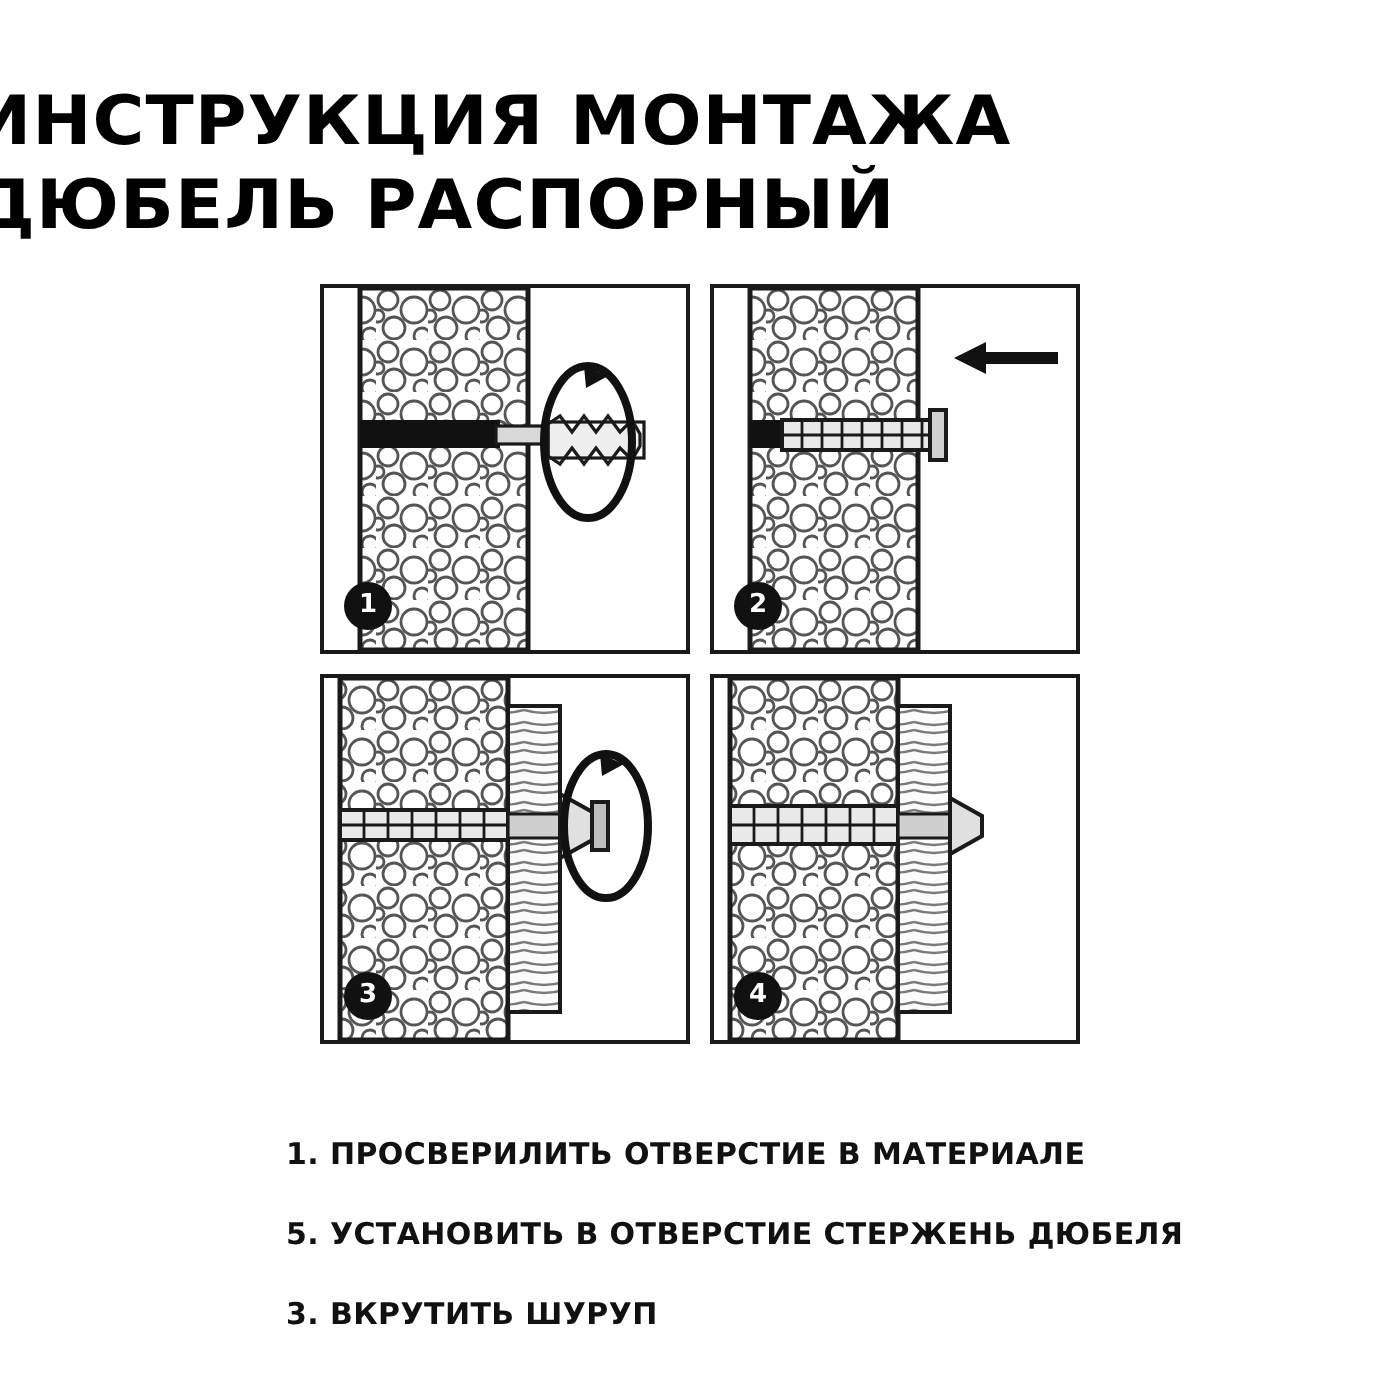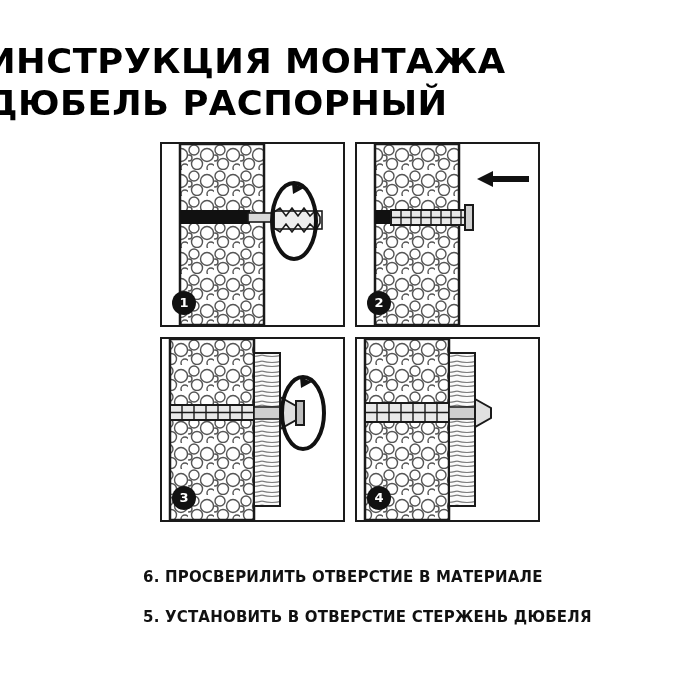--- a/index.html
+++ b/index.html
@@ -255,17 +255,18 @@
           <line x1="8" y1="73.5" x2="92" y2="73.5"></line>
         </g>
         <polygon points="92,68 118,68 118,80 92,80" fill="#cfcfcf" stroke="#1a1a1a" stroke-width="1.6"></polygon>
         <polygon points="118,60 134,69 134,79 118,88" fill="#e0e0e0" stroke="#1a1a1a" stroke-width="2"></polygon>
       </svg>
       <div class="step-badge">4</div>
     </div>
   </div>
 
   <div class="captions">
-    <div class="caption">6. ПРОСВЕРИЛИТЬ ОТВЕРСТИЕ В МАТЕРИАЛЕ</div>
+    <div class="caption">1. ПРОСВЕРИЛИТЬ ОТВЕРСТИЕ В МАТЕРИАЛЕ</div>
     <div class="caption">5. УСТАНОВИТЬ В ОТВЕРСТИЕ СТЕРЖЕНЬ ДЮБЕЛЯ</div>
+    <div class="caption">3. ВКРУТИТЬ ШУРУП</div>
   </div>
 
 </div>
 
 </body></html>

